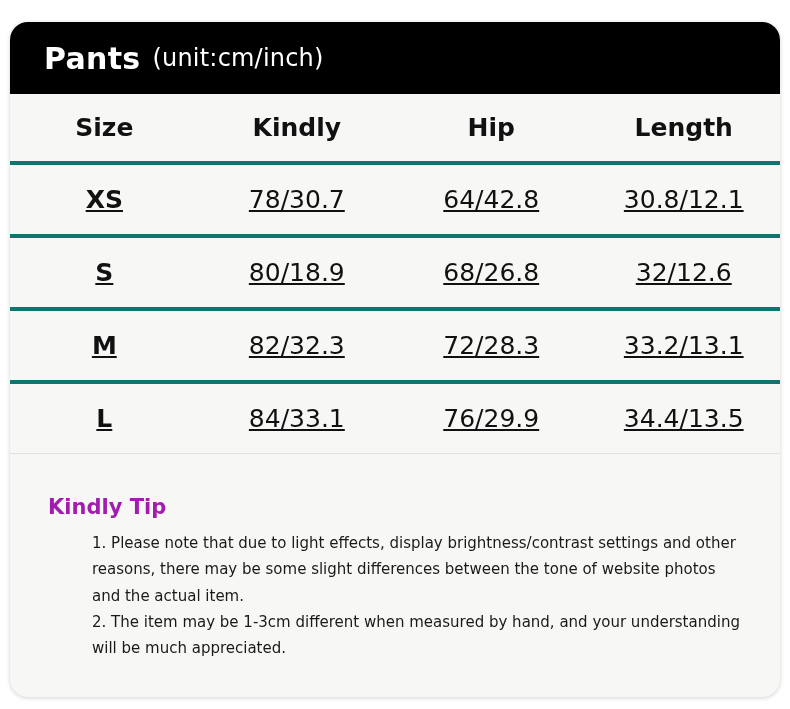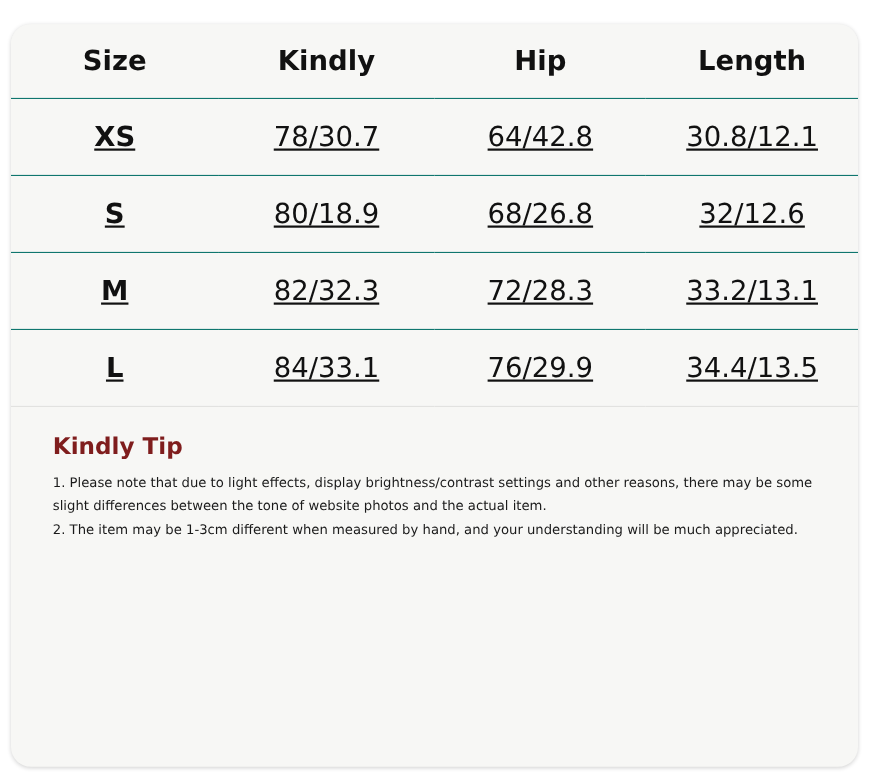--- a/index.html
+++ b/index.html
@@ -49,21 +49,21 @@
   }
   table.size-table {
     width: 100%;
     border-collapse: collapse;
     table-layout: fixed;
     background: #f7f7f5;
   }
   table.size-table th,
   table.size-table td {
     text-align: center;
-    border-bottom: 1px solid #0f766e;
+    border-bottom: 4px solid #0f766e;
     color: #111111;
   }
   table.size-table th {
     font-size: 25px;
     font-weight: bold;
     height: 65px;
     vertical-align: middle;
   }
   table.size-table td {
     font-size: 25px;
@@ -84,34 +84,40 @@
   col.c3 { width: 25%; }
   col.c4 { width: 25%; }
   .tip {
     padding: 24px 38px 0 38px;
     box-sizing: border-box;
     flex: 1 1 auto;
   }
   .tip-title {
     font-size: 21px;
     font-weight: bold;
-    color: #7f1d1d;
+    color: #a21caf;
     margin-bottom: 11px;
+    margin-top: 17px;
   }
   .tip-line {
-    font-size: 12px;
+    font-size: 15px;
     line-height: 1.75;
     color: #1a1a1a;
+    margin-left: 44px;
   }
 </style>
 </head>
 <body>
 
 <div class="card">
 
+  <div class="header">
+    <span class="header-title">Pants</span>
+    <span class="header-unit">(unit:cm/inch)</span>
+  </div>
 
   <table class="size-table">
     <colgroup>
       <col class="c1">
         <col class="c2">
         <col class="c3">
         <col class="c4">
     </colgroup>
     <thead>
       <tr>

